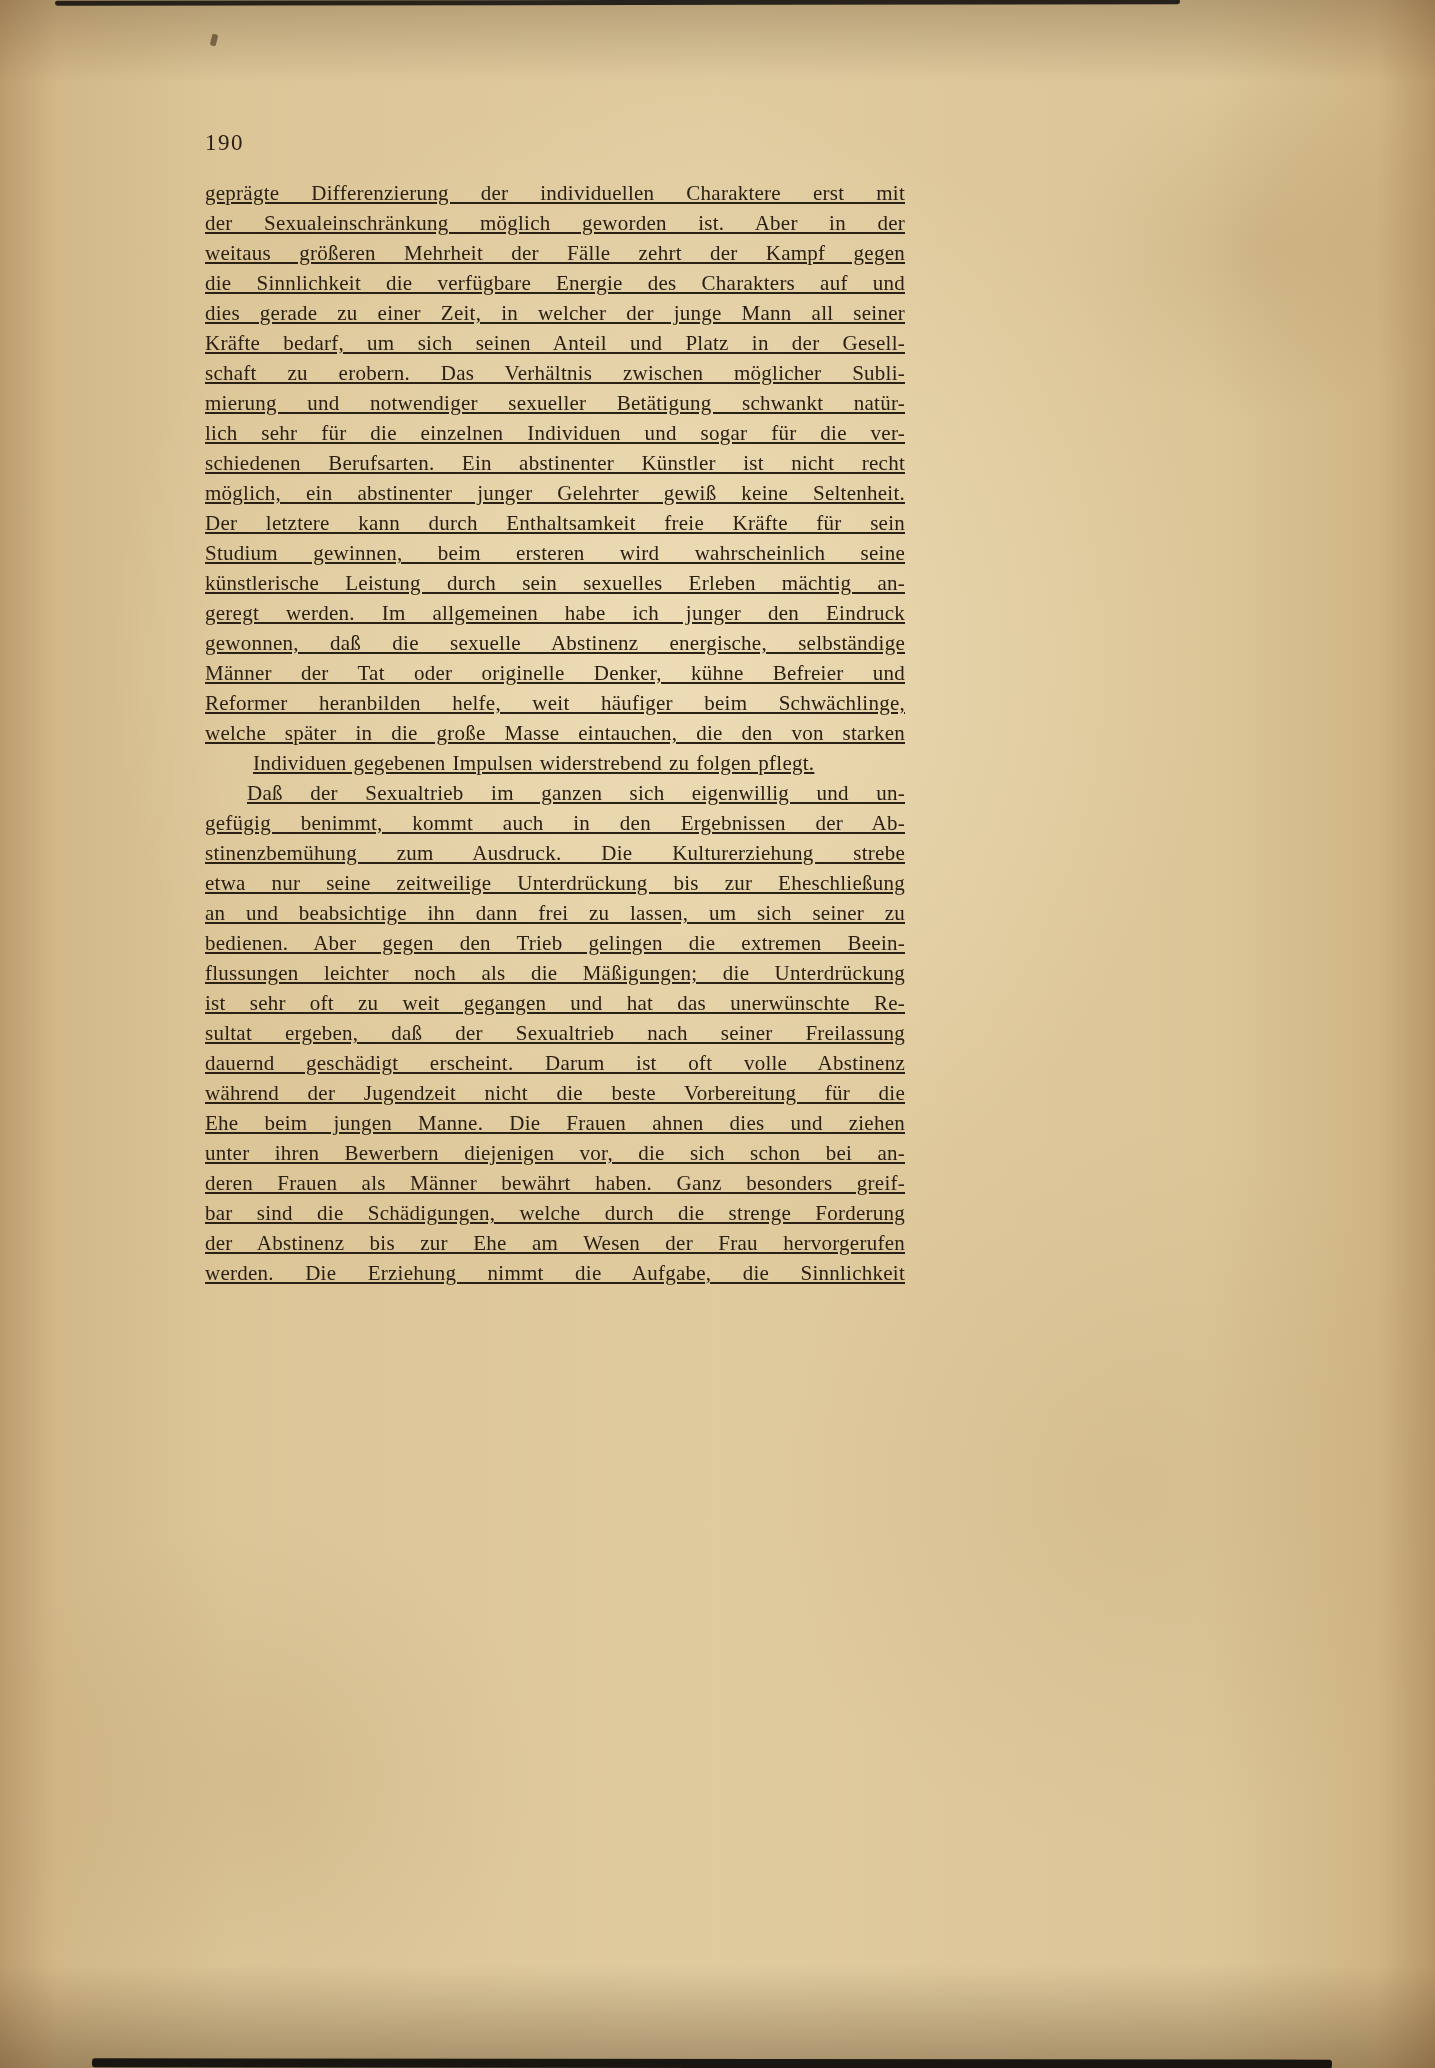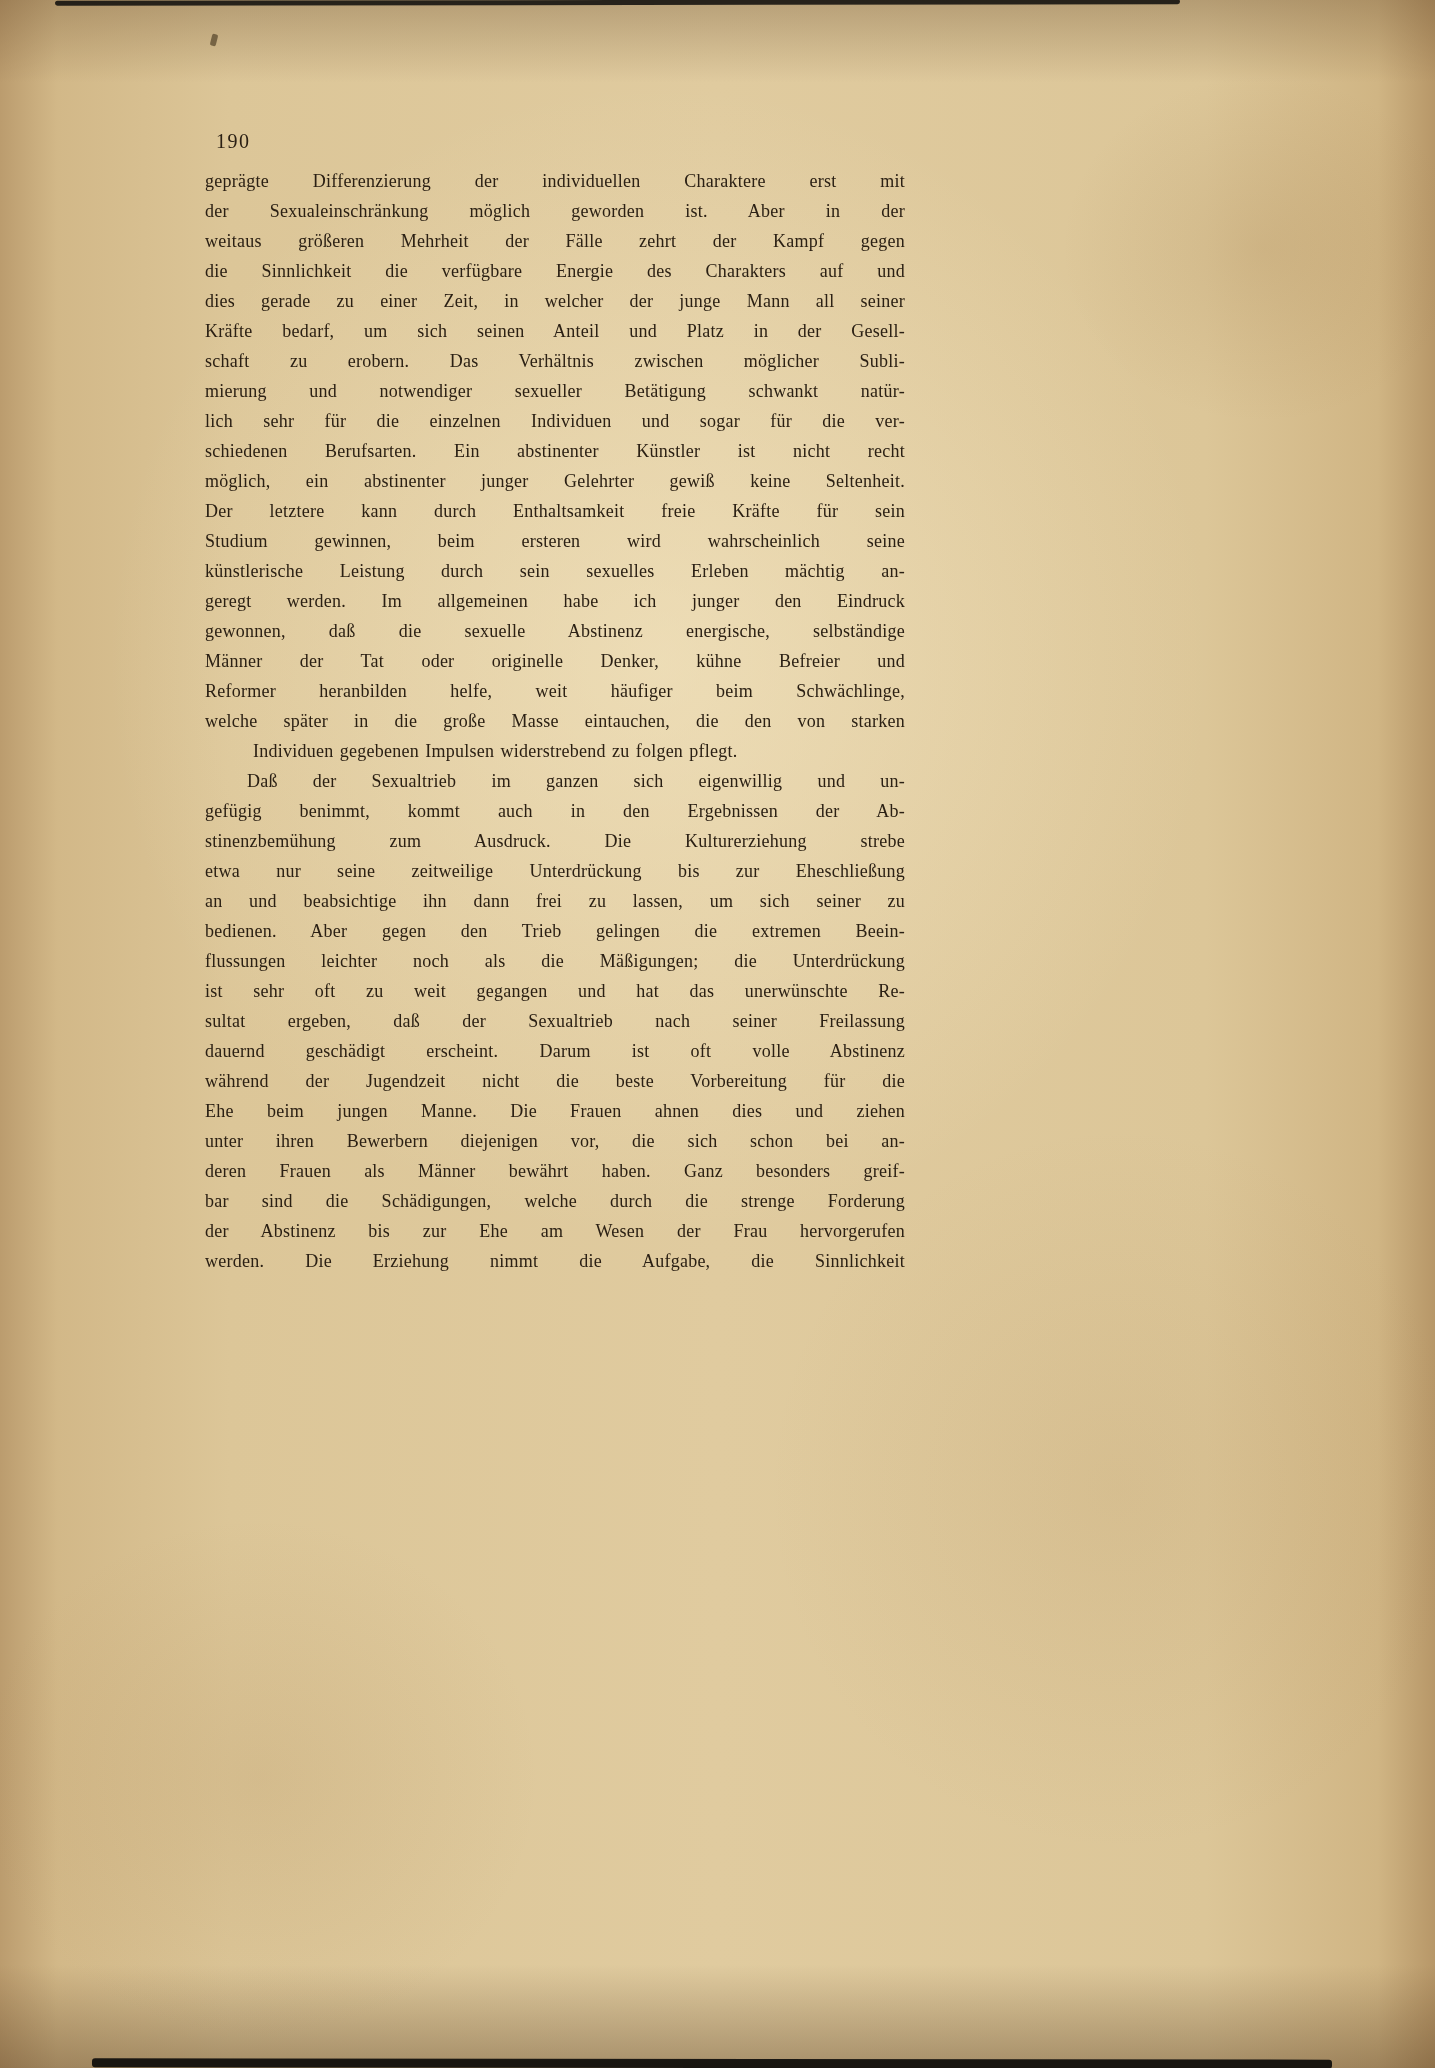--- a/index.html
+++ b/index.html
@@ -45,37 +45,38 @@
     position: absolute;
     left: 211px; top: 34px;
     width: 6px; height: 12px;
     background: #4a3a22;
     opacity: 0.65;
     border-radius: 2px;
     transform: rotate(14deg);
   }
   .page-number {
     position: absolute;
-    left: 216px;
+    left: 205px;
     top: 130px;
-    font-size: 20px;
+    font-size: 23px;
     letter-spacing: 1.5px;
     color: var(--ink);
     text-align: center;
   }
   .text-block {
     position: absolute;
     left: 205px;
-    top: 166px;
+    top: 178px;
     width: 700px;
     color: var(--ink);
-    font-size: 18px;
+    font-size: 21px;
     line-height: 30px;
     letter-spacing: 0.25px;
     word-spacing: 1.5px;
+    text-decoration: underline;
   }
   .paragraph { margin: 0; }
   .line {
     text-align: justify;
     text-align-last: justify;
   }
   .line.no-stretch { text-align-last: left; margin-left: 48px; }
   .paragraph.indent-first .line:first-child { text-indent: 42px; }
 </style>
 </head>

